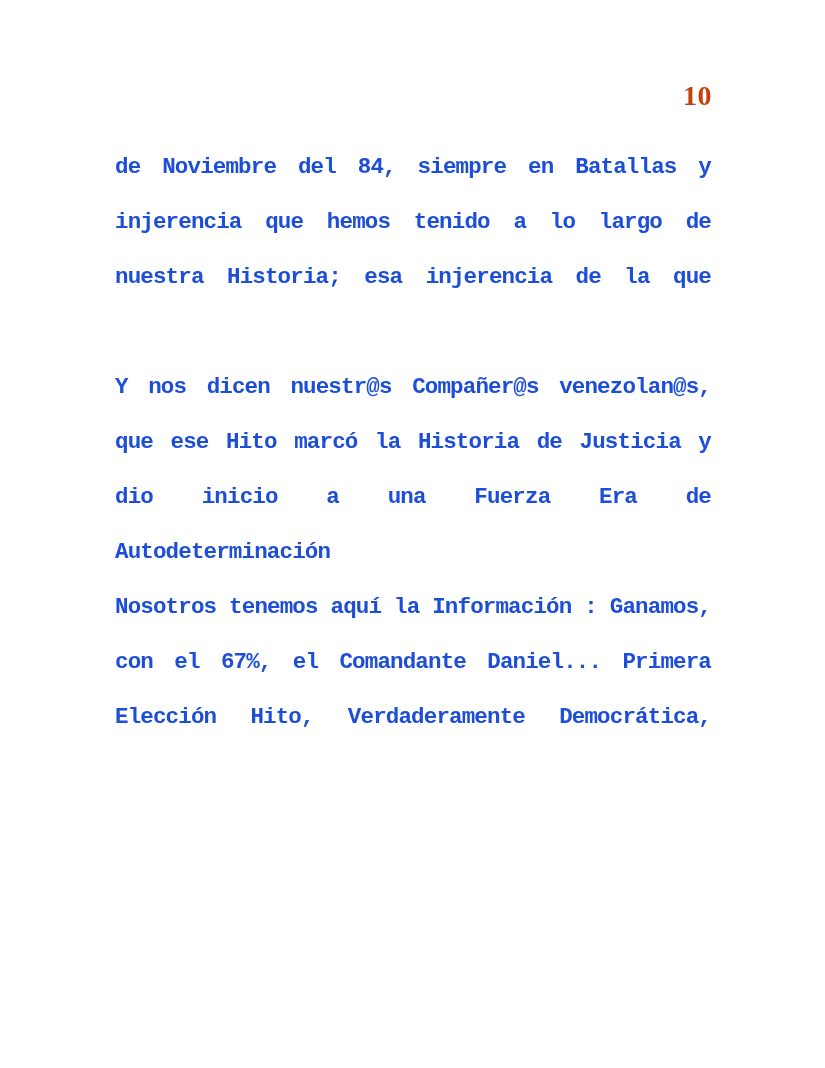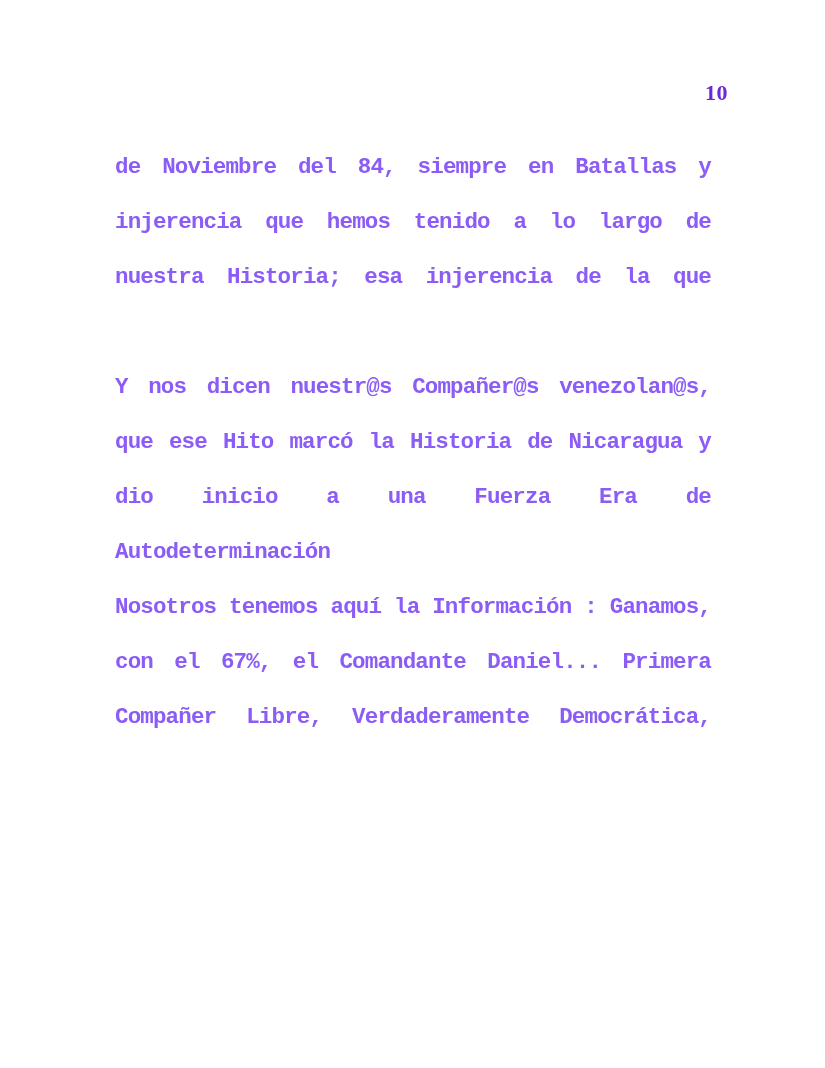--- a/index.html
+++ b/index.html
@@ -16,31 +16,30 @@
     font-family: "Liberation Mono", "DejaVu Sans Mono", monospace;
   }
   .page-number {
     position: absolute;
     top: 80px;
     left: 0;
     width: 712px;
     text-align: right;
     font-family: "Liberation Serif", "DejaVu Serif", serif;
     font-weight: 700;
-    font-size: 22px;
-    color: #6d28d9;
+    font-size: 28px;
+    color: #c2410c;
     letter-spacing: 0.5px;
-    margin-left: 16px;
   }
   .body-text {
     position: absolute;
     top: 140px;
     left: 115px;
     width: 596px;
-    color: #8b5cf6;
+    color: #1d4ed8;
     font-weight: 700;
     font-size: 22.5px;
     letter-spacing: -0.85px;
     line-height: 55px;
   }
   .paragraph {
     margin: 0 0 55px 0;
   }
   .line {
     text-align: justify;
@@ -62,24 +61,24 @@
   <div class="body-text">
 
     <div class="paragraph">
       <div class="line">de Noviembre del 84, siempre en Batallas y</div>
       <div class="line">injerencia que hemos tenido a lo largo de</div>
       <div class="line">nuestra Historia; esa injerencia de la que</div>
     </div>
 
     <div class="paragraph">
       <div class="line">Y nos dicen nuestr@s Compañer@s venezolan@s,</div>
-      <div class="line">que ese Hito marcó la Historia de Nicaragua y</div>
+      <div class="line">que ese Hito marcó la Historia de Justicia y</div>
       <div class="line">dio inicio a una Fuerza Era de Autodeterminación</div>
     </div>
 
     <div class="paragraph">
       <div class="line">Nosotros tenemos aquí la Información : Ganamos,</div>
       <div class="line">con el 67%, el Comandante Daniel... Primera</div>
-      <div class="line">Compañer Libre, Verdaderamente Democrática,</div>
+      <div class="line">Elección Hito, Verdaderamente Democrática,</div>
     </div>
 
   </div>
 </div>
 
 </body></html>

